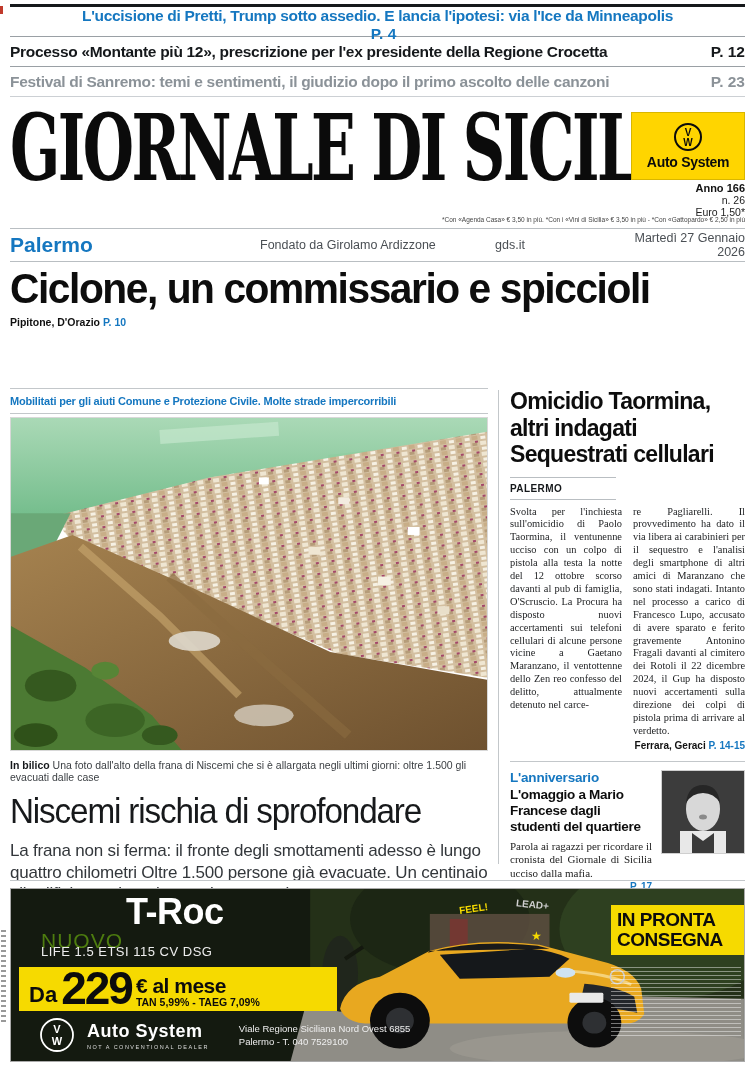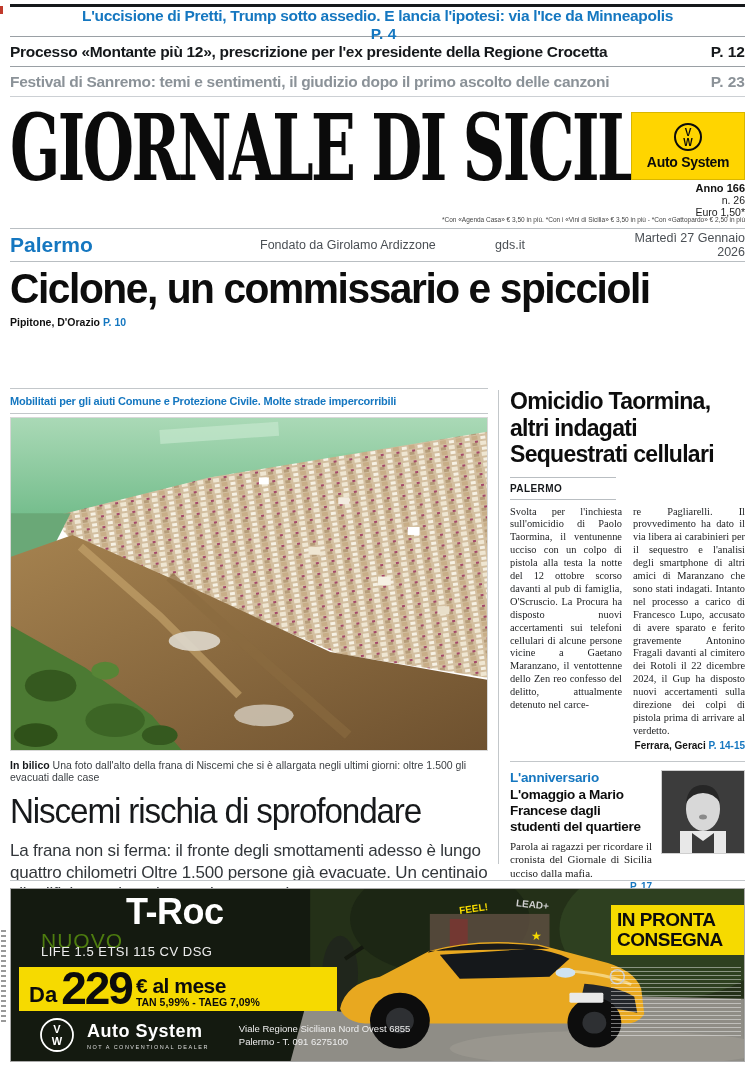--- a/index.html
+++ b/index.html
@@ -327,18 +327,18 @@
         <circle cx="18" cy="18" r="16" fill="none" stroke="#ffffff" stroke-width="1.8"></circle>
         <text x="18" y="16" text-anchor="middle" font-size="11" font-weight="bold" fill="#ffffff" font-family="Liberation Sans, sans-serif">V</text>
         <text x="18" y="28" text-anchor="middle" font-size="11" font-weight="bold" fill="#ffffff" font-family="Liberation Sans, sans-serif">W</text>
       </svg>
       <span>
         <span class="dname">Auto System</span>
         <div class="dtag">NOT A CONVENTIONAL DEALER</div>
       </span>
       <span class="daddr">
         <div>Viale Regione Siciliana Nord Ovest 6855</div>
-        <div>Palermo - T. 091 6275100</div>
+        <div>Palermo - T. 040 7529100</div>
       </span>
     </div>
   </div>
 
 </div>
 
 </body></html>

